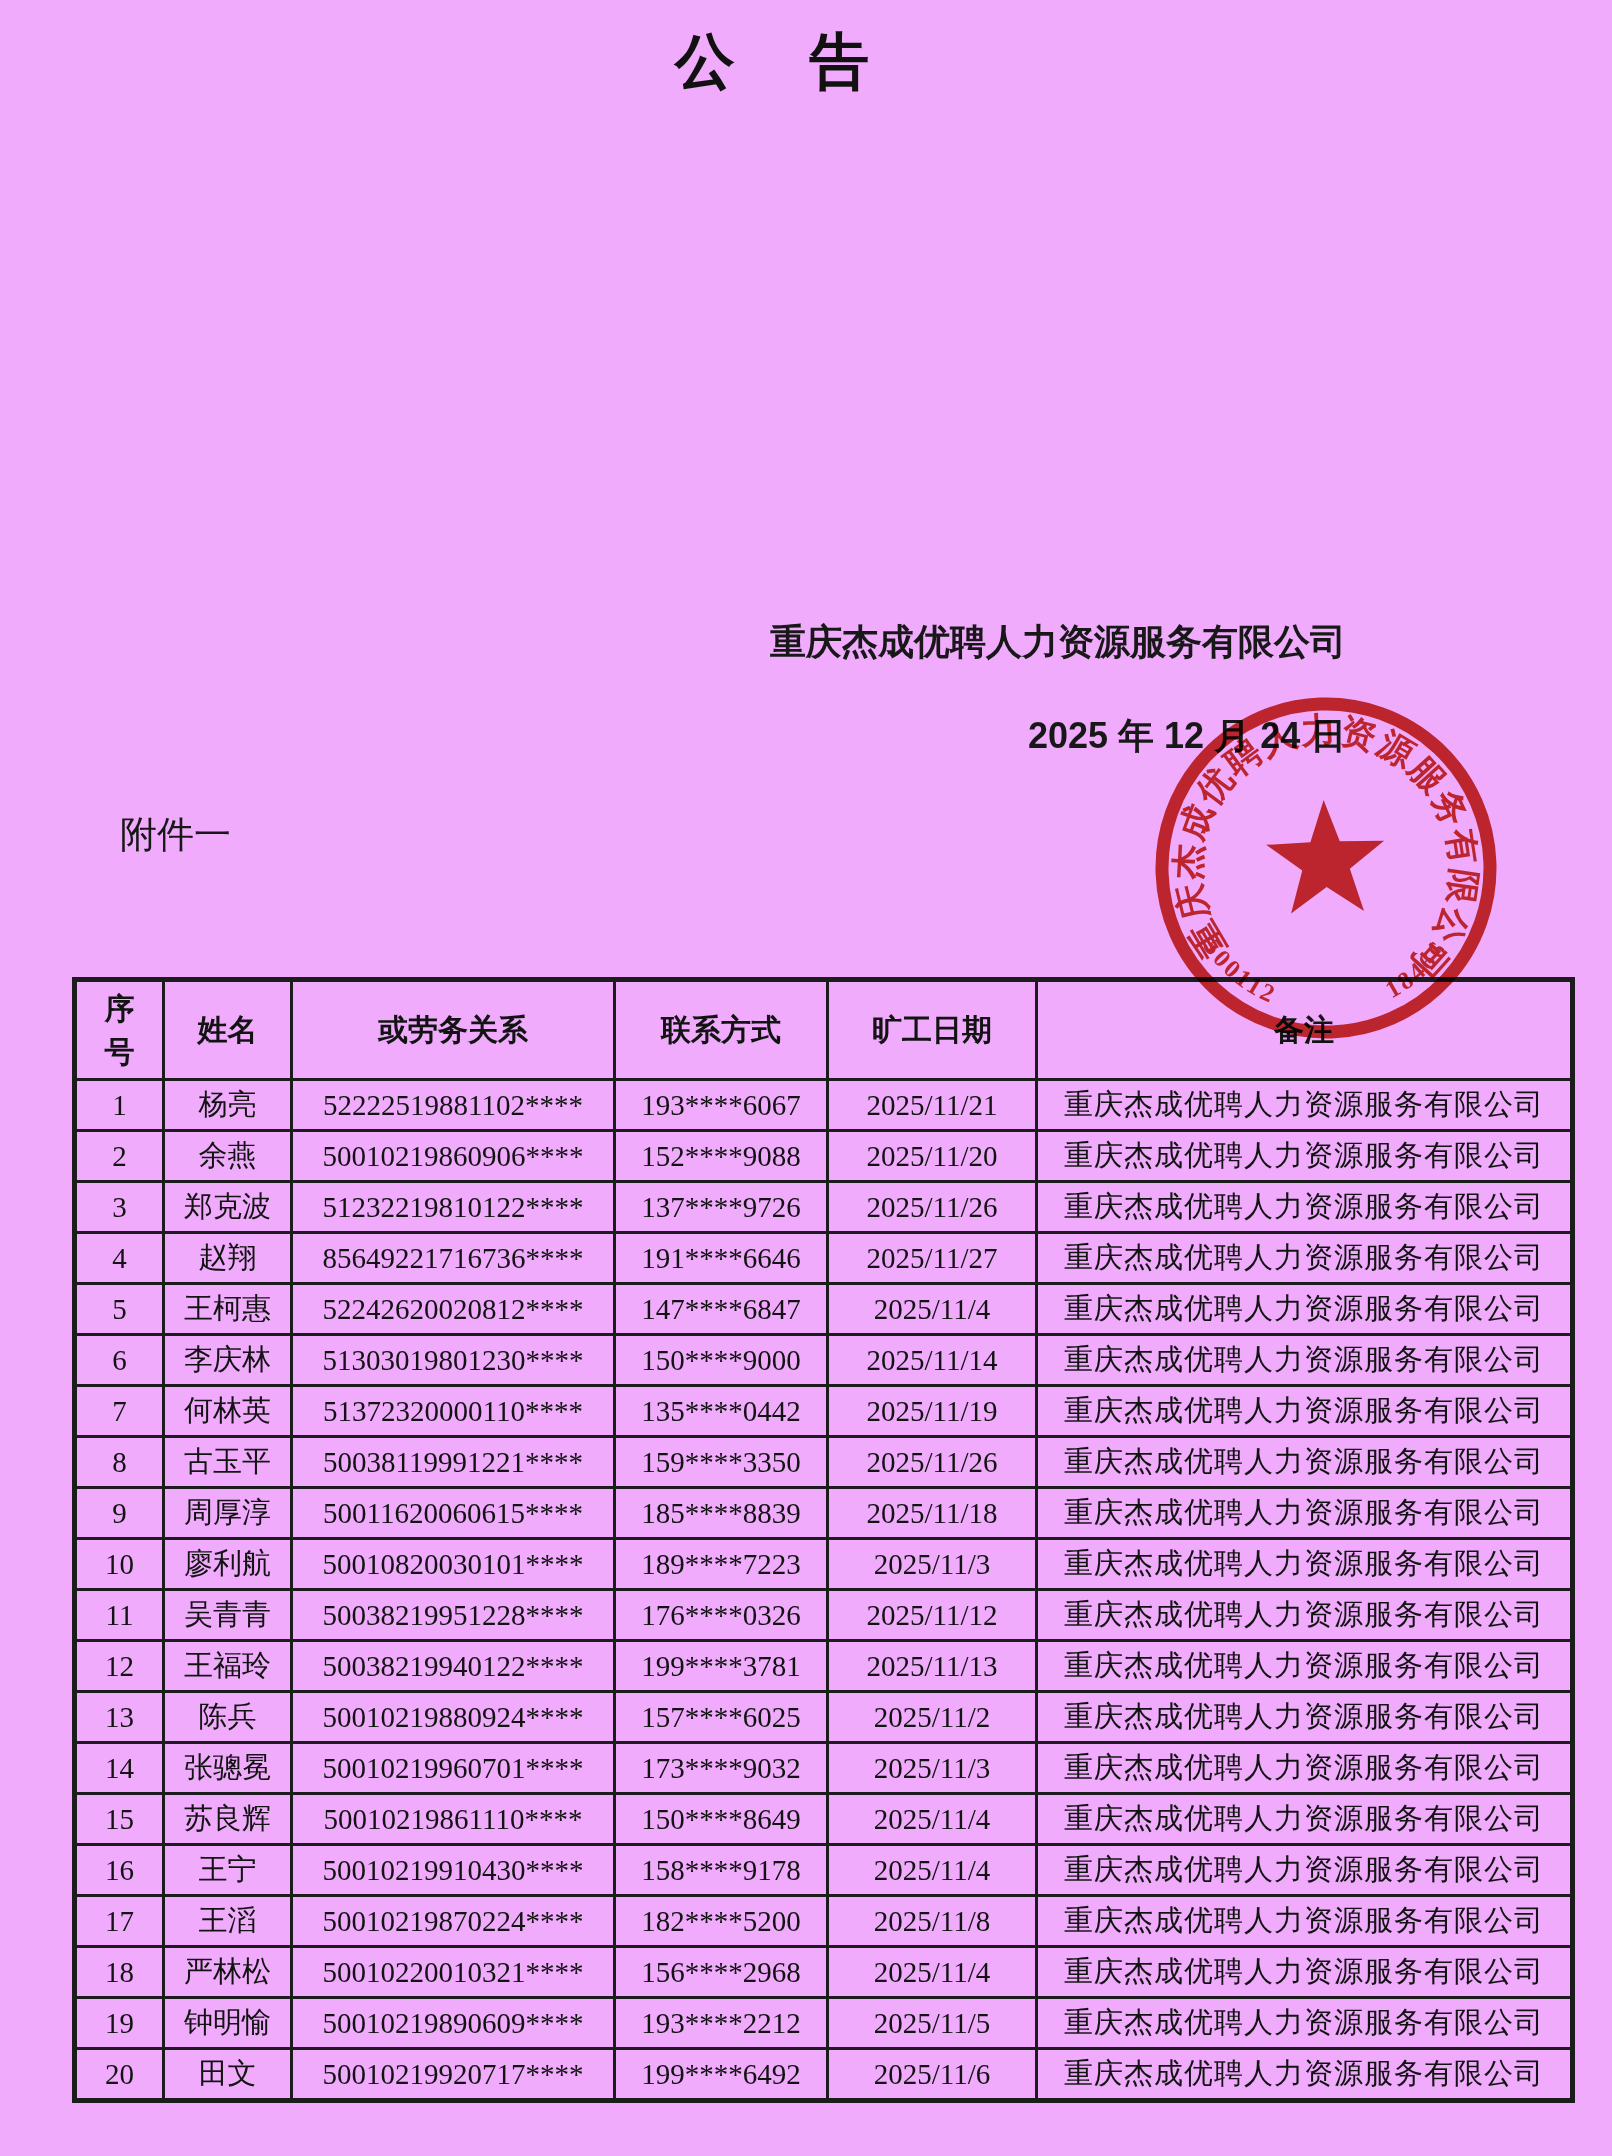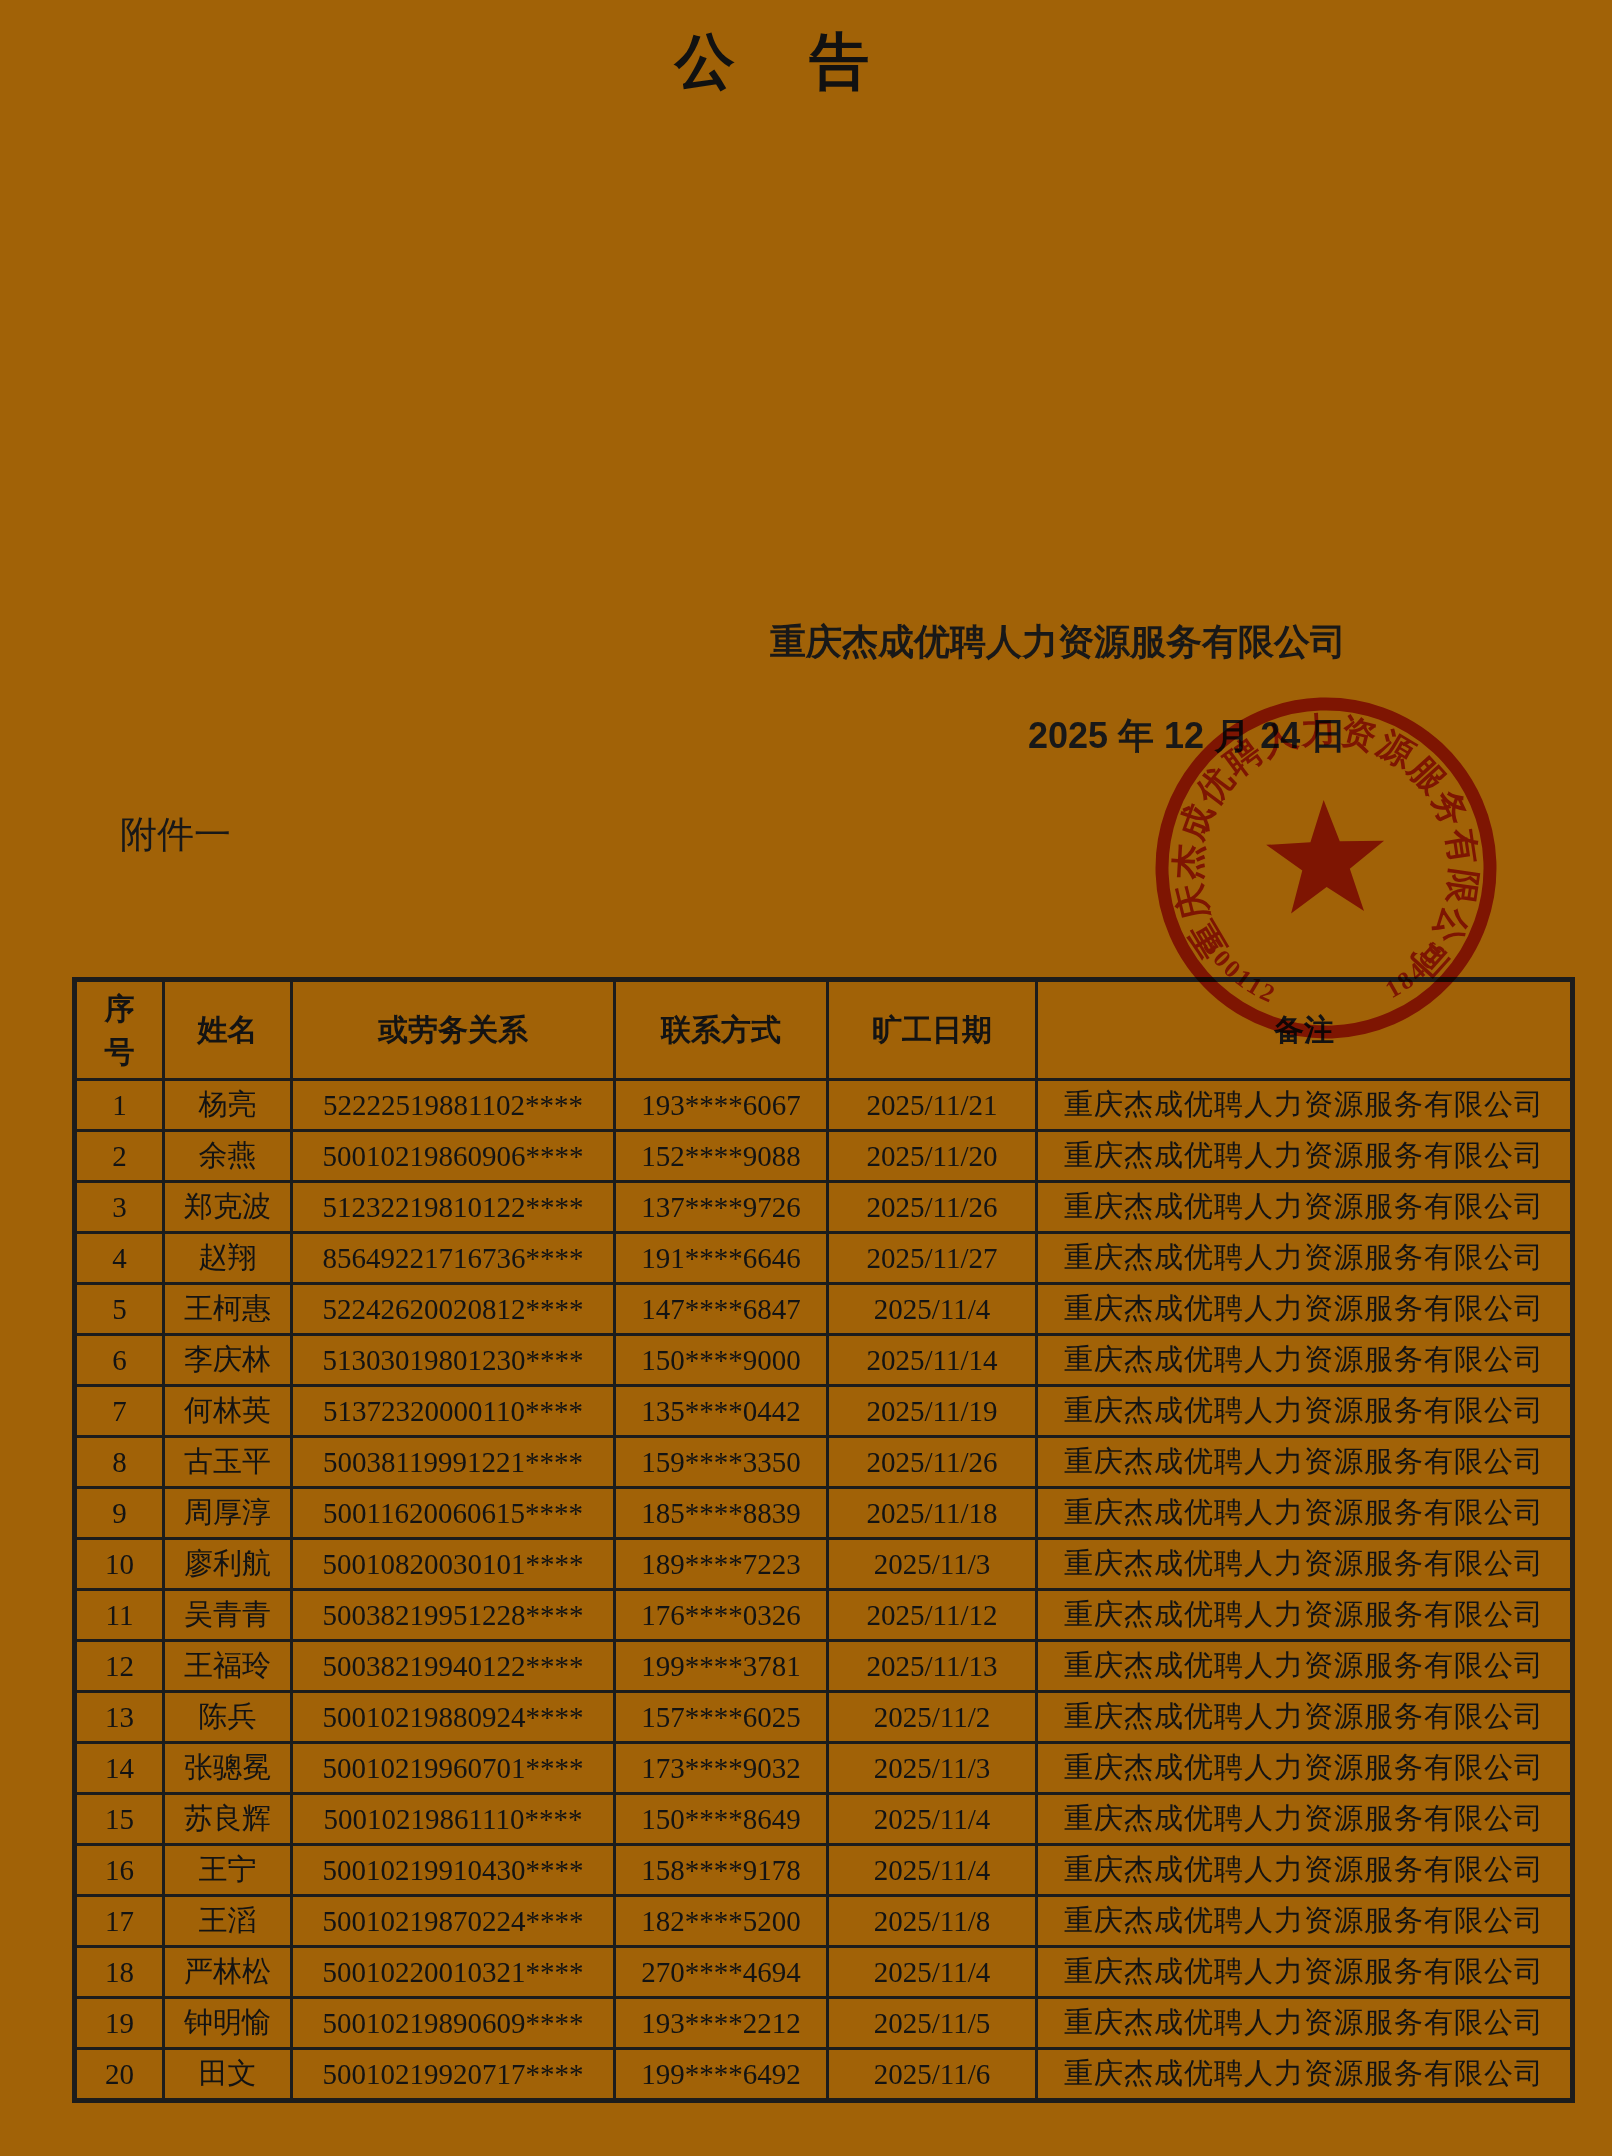--- a/index.html
+++ b/index.html
@@ -1,20 +1,20 @@
 <!DOCTYPE html>
 <html><head>
 <meta charset="utf-8">
 <style>
   html,body{margin:0;padding:0;background:#e8e8e6;}
   .page{
     position:relative;
     width:1612px;height:2156px;
     margin:0 auto;
-    background:#a16207;
+    background:#f0abfc;
     color:#181818;
     font-family:"Liberation Sans",sans-serif;
     overflow:hidden;
   }
   
   .doc-title{
     position:absolute;top:22px;left:0;width:1560px;
     text-align:center;
     font-size:60px;font-weight:900;
     letter-spacing:16px;word-spacing:26px;
@@ -238,21 +238,21 @@
           <td class="col-name">王滔</td>
           <td class="col-id">50010219870224****</td>
           <td class="col-phone">182****5200</td>
           <td class="col-date">2025/11/8</td>
           <td class="col-remark">重庆杰成优聘人力资源服务有限公司</td>
         </tr>
         <tr>
           <td class="col-index">18</td>
           <td class="col-name">严林松</td>
           <td class="col-id">50010220010321****</td>
-          <td class="col-phone">270****4694</td>
+          <td class="col-phone">156****2968</td>
           <td class="col-date">2025/11/4</td>
           <td class="col-remark">重庆杰成优聘人力资源服务有限公司</td>
         </tr>
         <tr>
           <td class="col-index">19</td>
           <td class="col-name">钟明愉</td>
           <td class="col-id">50010219890609****</td>
           <td class="col-phone">193****2212</td>
           <td class="col-date">2025/11/5</td>
           <td class="col-remark">重庆杰成优聘人力资源服务有限公司</td>

